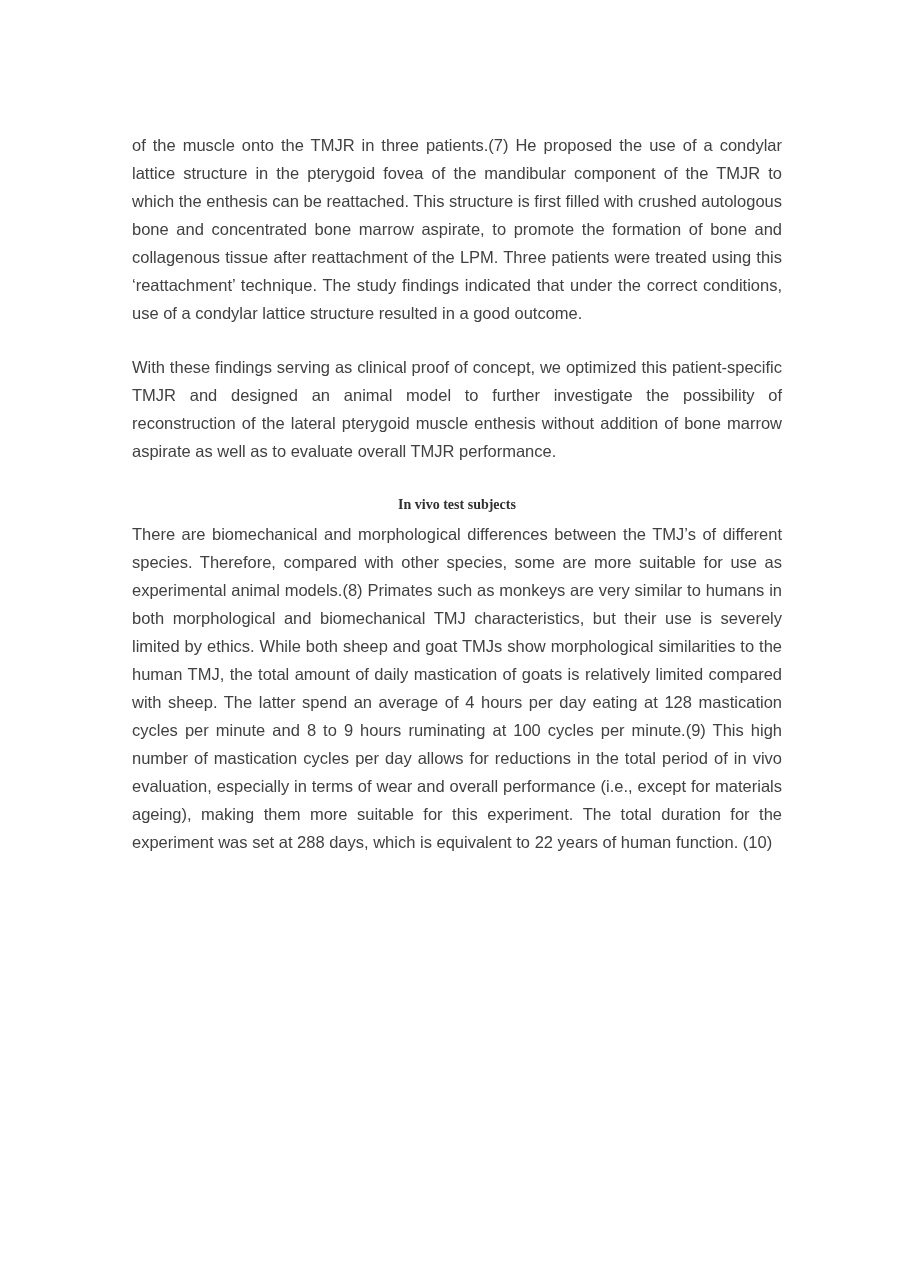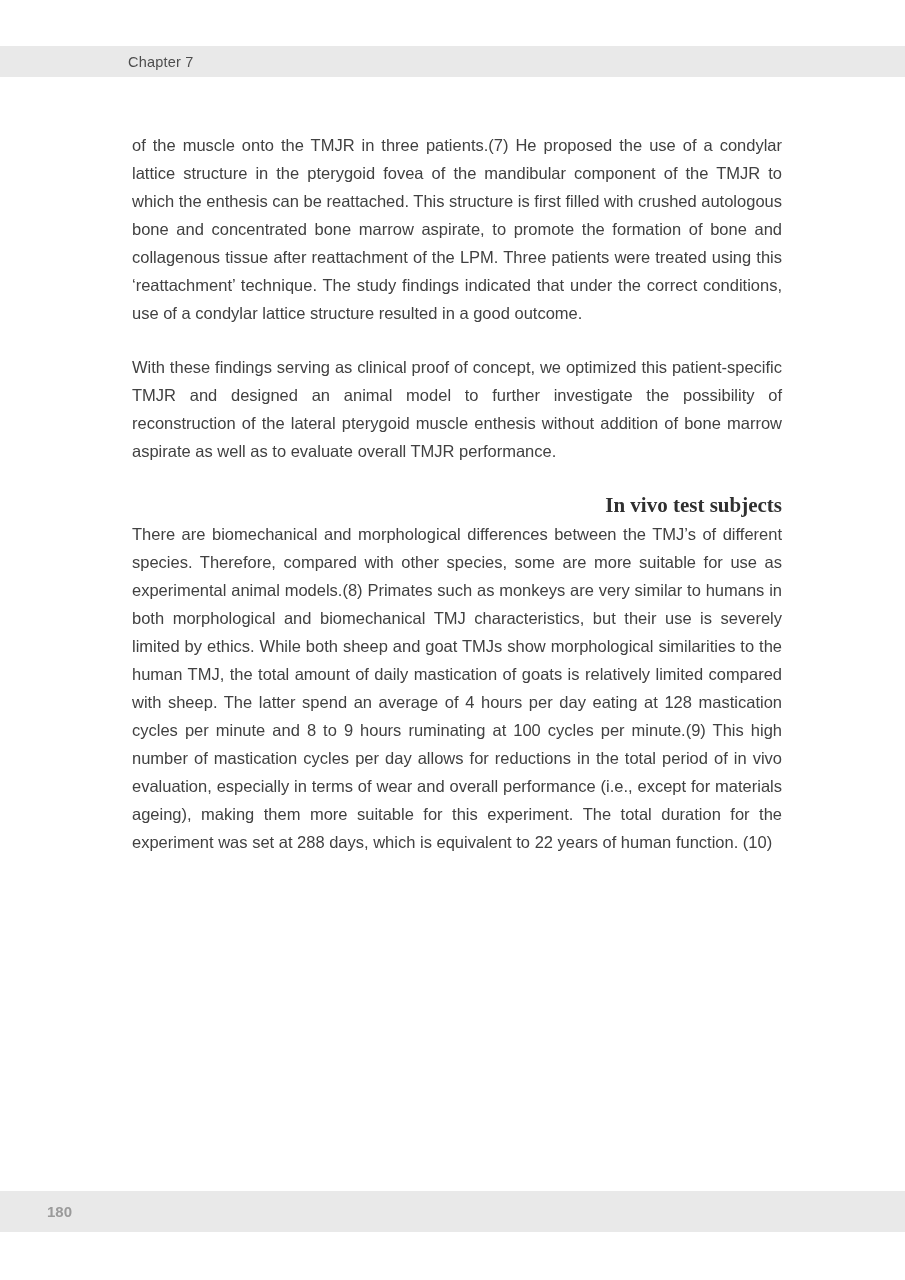--- a/index.html
+++ b/index.html
@@ -51,24 +51,24 @@
     font-weight: bold;
     font-size: 24px;
     color: #303030;
     margin: 56px 0 30px 0;
     text-align: left;
     letter-spacing: 0.2px;
   }
   .subsection-heading {
     font-family: "Liberation Serif", serif;
     font-weight: bold;
-    font-size: 21px;
+    font-size: 14px;
     color: #303030;
     margin: 0 0 1px 0;
-    text-align: right;
+    text-align: center;
   }
   .bottom-band {
     position: absolute;
     top: 1191px;
     left: 0;
     width: 100%;
     height: 41px;
     background: #e9e9e9;
     display: flex;
     align-items: center;
@@ -78,34 +78,28 @@
     font-size: 15px;
     font-weight: bold;
     color: #9a9a9a;
   }
 </style>
 </head>
 <body>
 
 <div class="page">
 
-  <div class="top-band">
-    <span class="chapter-label">Chapter 7</span>
-  </div>
 
   <div class="content">
 
     <p>of the muscle onto the TMJR in three patients.(7) He proposed the use of a condylar lattice structure in the pterygoid fovea of the mandibular component of the TMJR to which the enthesis can be reattached. This structure is first filled with crushed autologous bone and concentrated bone marrow aspirate, to promote the formation of bone and collagenous tissue after reattachment of the LPM. Three patients were treated using this ‘reattachment’ technique. The study findings indicated that under the correct conditions, use of a condylar lattice structure resulted in a good outcome.</p>
 
     <p>With these findings serving as clinical proof of concept, we optimized this patient-specific TMJR and designed an animal model to further investigate the possibility of reconstruction of the lateral pterygoid muscle enthesis without addition of bone marrow aspirate as well as to evaluate overall TMJR performance.</p>
 
 
     <h2 class="subsection-heading">In vivo test subjects</h2>
 
     <p>There are biomechanical and morphological differences between the TMJ’s of different species. Therefore, compared with other species, some are more suitable for use as experimental animal models.(8) Primates such as monkeys are very similar to humans in both morphological and biomechanical TMJ characteristics, but their use is severely limited by ethics. While both sheep and goat TMJs show morphological similarities to the human TMJ, the total amount of daily mastication of goats is relatively limited compared with sheep. The latter spend an average of 4 hours per day eating at 128 mastication cycles per minute and 8 to 9 hours ruminating at 100 cycles per minute.(9) This high number of mastication cycles per day allows for reductions in the total period of in vivo evaluation, especially in terms of wear and overall performance (i.e., except for materials ageing), making them more suitable for this experiment. The total duration for the experiment was set at 288 days, which is equivalent to 22 years of human function. (10)</p>
 
   </div>
 
-  <div class="bottom-band">
-    <span class="page-number">180</span>
-  </div>
 
 </div>
 
 </body></html>

